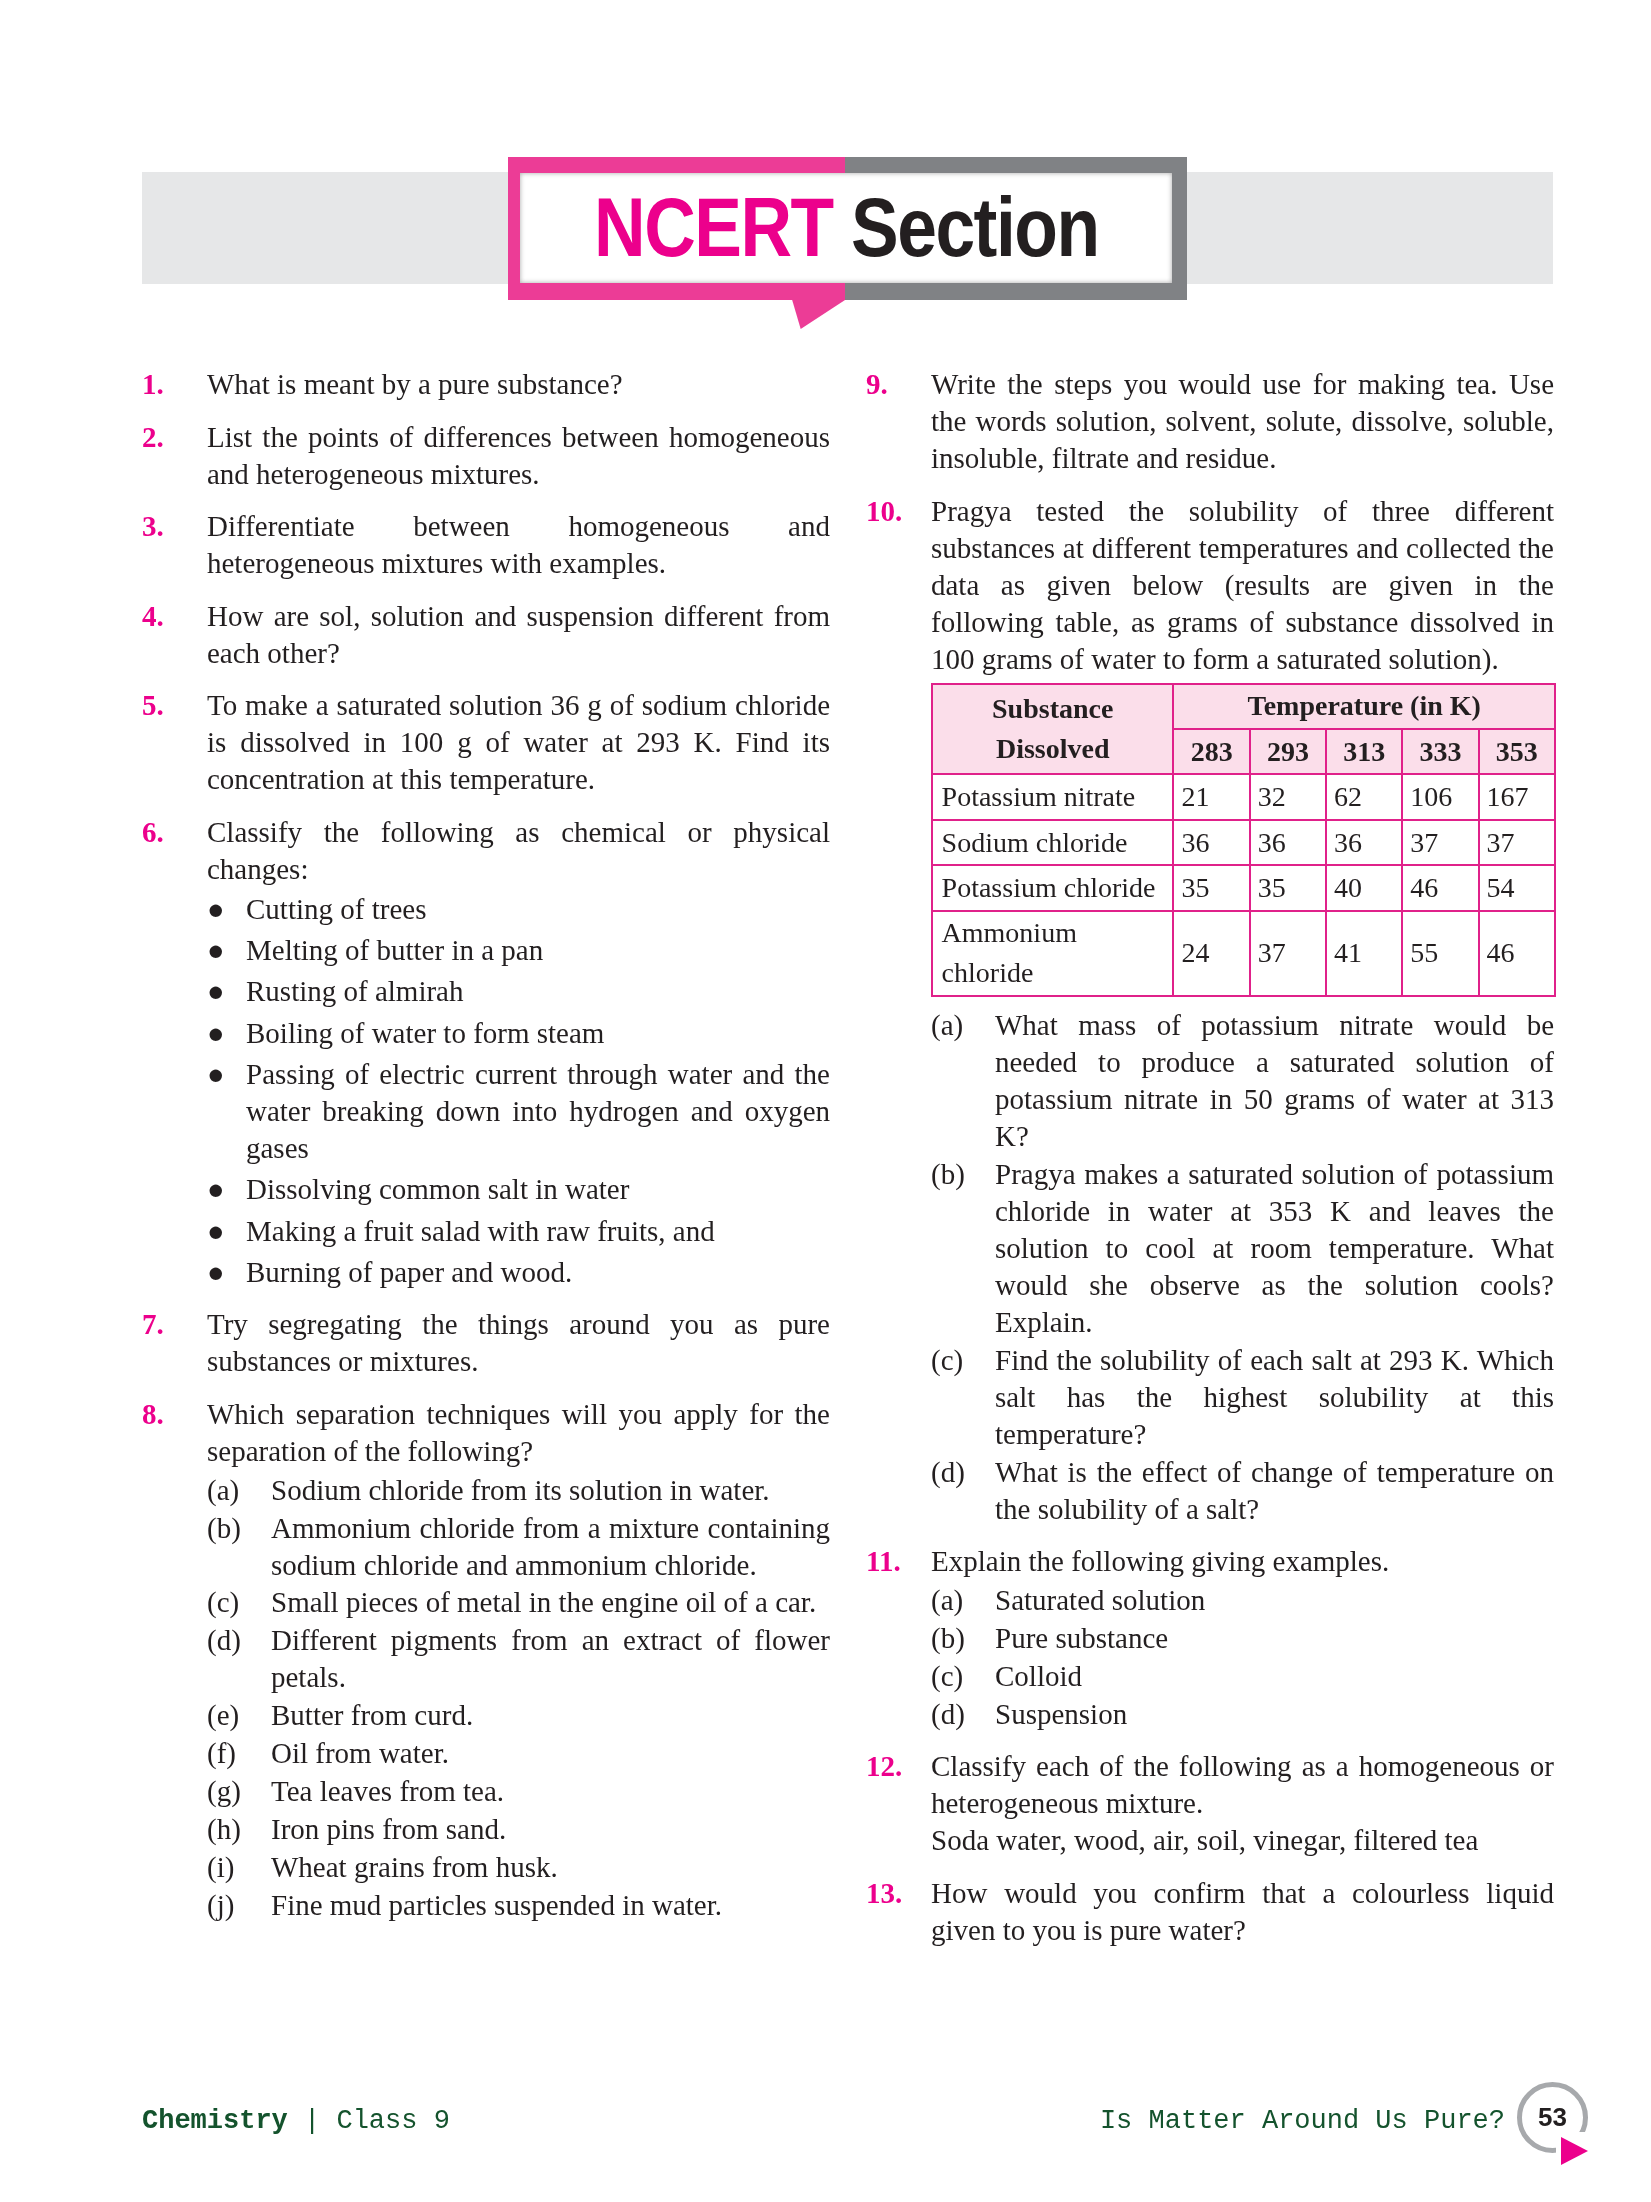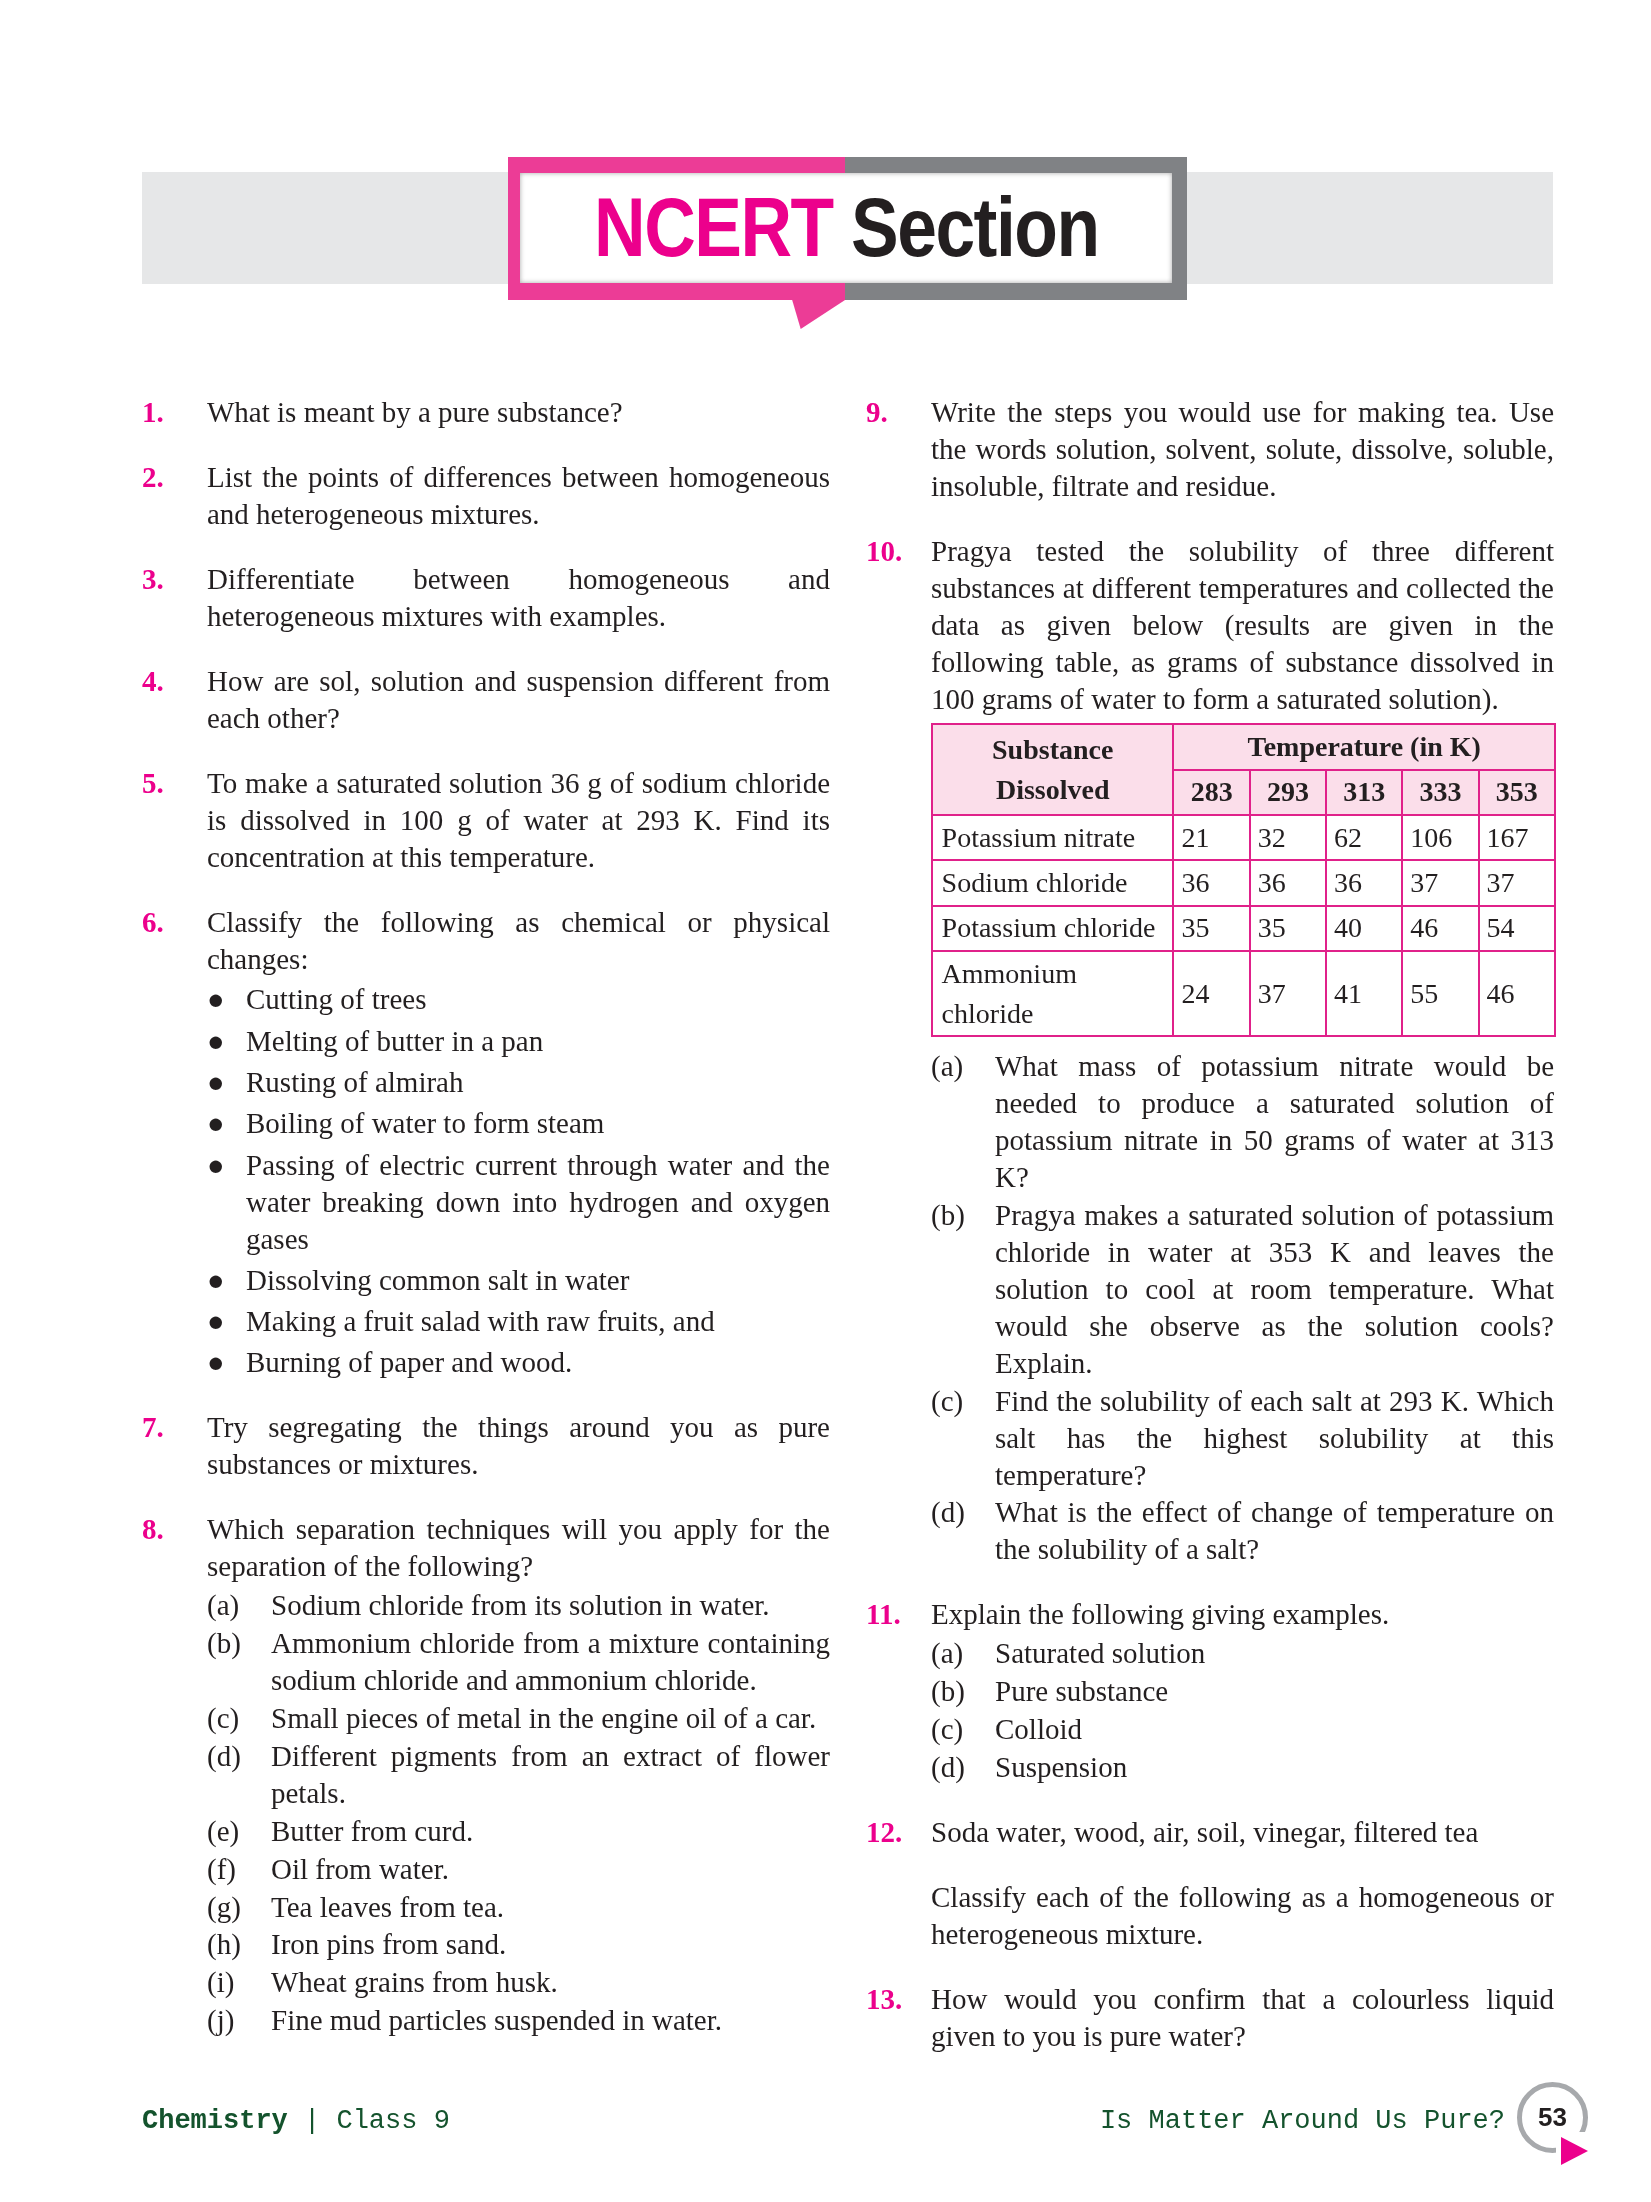--- a/index.html
+++ b/index.html
@@ -20,21 +20,21 @@
   .title-dark { color:#231f20; }
 
   
   .col { position:absolute; top:366px; }
   .col-left { left:142px; width:688px; }
   .col-right { left:866px; width:688px; }
 
   .q { position:relative; padding-left:65px; font-size:29px; line-height:37px; margin-bottom:15.5px; text-align:justify; }
   .qnum { position:absolute; left:0; top:0; color:#ec008c; font-weight:bold; }
   .col-right .q { padding-left:65px; }
-  .qtext { display:block;margin-top:28px; }
+  .qtext { display:block; }
 
   .bullets { list-style:none; margin:3.4px 0 0 0; padding:0; }
   .bullets li { position:relative; padding-left:39px; font-size:29px; line-height:37px; margin-bottom:4.3px; text-align:justify; }
   .bullets li .dot { position:absolute; left:0; top:0; width:17px; text-align:center; }
 
   .subs { list-style:none; margin:1.7px 0 0 0; padding:0; }
   .subs li { position:relative; padding-left:64px; font-size:29px; line-height:37px; margin-bottom:0.9px; text-align:justify; }
   .subs li .sl { position:absolute; left:0; top:0; }
 
   
@@ -215,22 +215,22 @@
     <ul class="subs">
       <li><span class="sl">(a)</span><span>Saturated solution</span></li>
       <li><span class="sl">(b)</span><span>Pure substance</span></li>
       <li><span class="sl">(c)</span><span>Colloid</span></li>
       <li><span class="sl">(d)</span><span>Suspension</span></li>
     </ul>
   </div>
 
   <div class="q">
     <span class="qnum">12.</span>
+    <span class="qtext">Classify each of the following as a homogeneous or heterogeneous mixture.</span>
     <span class="qtext">Soda water, wood, air, soil, vinegar, filtered tea</span>
-    <span class="qtext">Classify each of the following as a homogeneous or heterogeneous mixture.</span>
   </div>
 
   <div class="q">
     <span class="qnum">13.</span>
     <span class="qtext">How would you confirm that a colourless liquid given to you is pure water?</span>
   </div>
 </div>
 
 <div class="footer footer-left">
   <b>Chemistry</b><span> | </span><span>Class 9</span>

